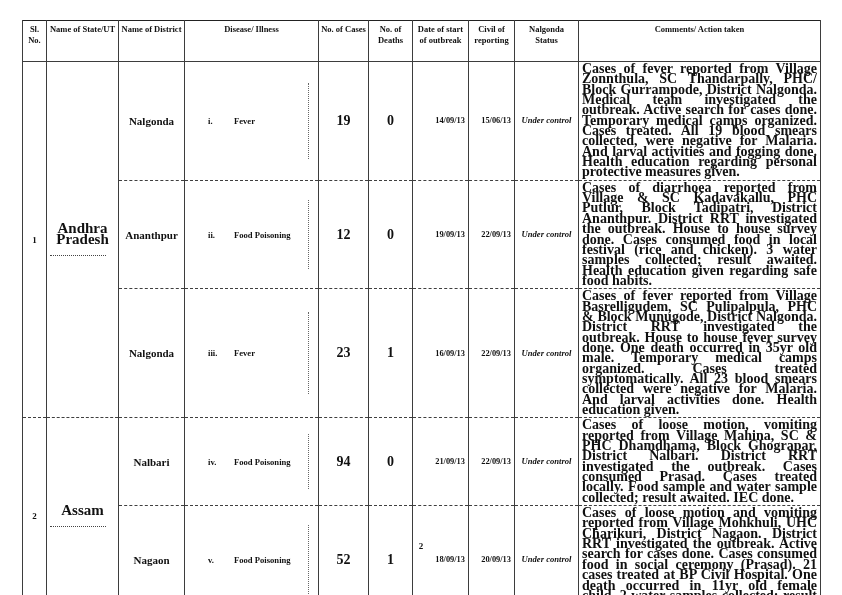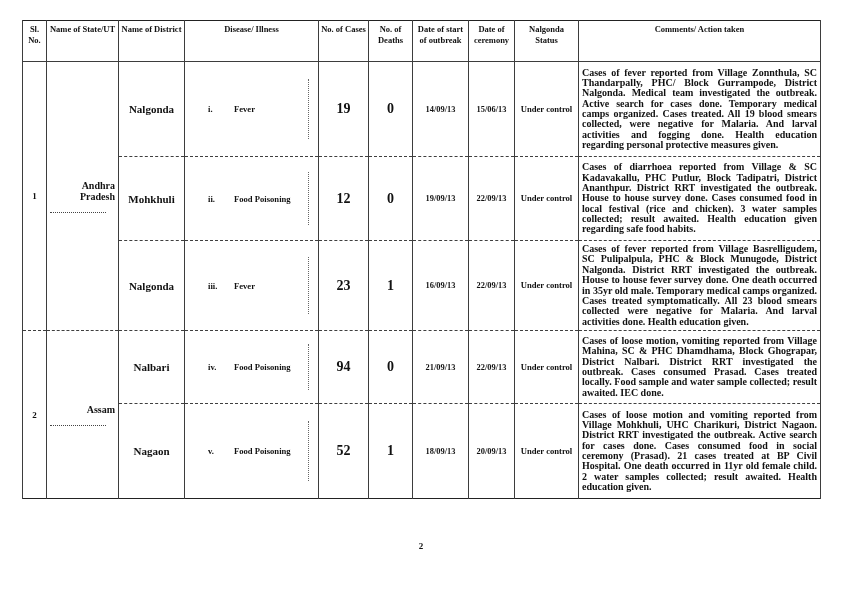--- a/index.html
+++ b/index.html
@@ -40,21 +40,21 @@
     text-align: center;
     line-height: 10.5px;
     border-bottom: 1px solid #3d3d3d;
     padding: 3px 2px;
     vertical-align: top;
   }
   td.c-sl {
     font-size: 9px; font-weight: bold; text-align: center;
   }
   td.c-state {
-    font-size: 10px; font-weight: bold; text-align: right; line-height: 11px;
+    font-size: 15px; font-weight: bold; text-align: center; line-height: 11px;
   }
   .state-inner { display: inline-block; }
   .state-dots {
     margin-top: 10px;
     border-top: 1.5px dotted #444;
     width: 56px;
     height: 0;
   }
   td.c-district {
     font-size: 11px; font-weight: bold; text-align: center;
@@ -70,27 +70,27 @@
   .disease-dotline {
     position: absolute;
     right: 9px; top: 18%; height: 64%;
     border-left: 1.5px dotted #666;
     width: 0;
   }
   td.c-cases, td.c-deaths {
     font-size: 14px; font-weight: bold; text-align: center;
   }
   td.c-date {
-    font-size: 8.4px; font-weight: bold; text-align: center;
+    font-size: 8.4px; font-weight: bold; text-align: right;
   }
   td.c-status {
-    font-size: 8.6px; font-weight: bold; text-align: center; line-height: 11px;
+    font-size: 8.6px; font-weight: bold; text-align: center; line-height: 11px; font-style: italic;
   }
   td.c-comments {
-    font-size: 10px;
+    font-size: 14px;
     font-weight: bold;
     text-align: justify;
     vertical-align: top;
     line-height: 10.35px;
     padding: 1px 4px 1px 4px;
     letter-spacing: 0px;
   }
   .page-number {
     position: absolute;
     left: 0; right: 0;
@@ -121,21 +121,21 @@
 
     <tbody>
         <tr class="hdr" style="height:41px">
       <th>Sl. No.</th>
       <th>Name of State/UT</th>
       <th>Name of District</th>
       <th>Disease/ Illness</th>
       <th>No. of Cases</th>
       <th>No. of Deaths</th>
       <th>Date of start of outbreak</th>
-      <th>Date of ceremony</th>
+      <th>Civil of reporting</th>
       <th>Nalgonda Status</th>
       <th>Comments/ Action taken</th>
     </tr>
 
     <tr style="height:95px">
       <td class="c-sl" rowspan="3">1</td>
       <td class="c-state" rowspan="3">
         <span class="state-inner">Andhra Pradesh</span>
         <div class="state-dots"></div>
       </td>
@@ -149,21 +149,21 @@
       </td>
       <td class="c-cases">19</td>
       <td class="c-deaths">0</td>
       <td class="c-date">14/09/13</td>
       <td class="c-date">15/06/13</td>
       <td class="c-status">Under control</td>
       <td class="c-comments">Cases of fever reported from Village Zonnthula, SC Thandarpally, PHC/ Block Gurrampode, District Nalgonda. Medical team investigated the outbreak. Active search for cases done. Temporary medical camps organized. Cases treated. All 19 blood smears collected, were negative for Malaria. And larval activities and fogging done. Health education regarding personal protective measures given.</td>
     </tr>
 
     <tr style="height:84px">
-      <td class="c-district">Mohkhuli</td>
+      <td class="c-district">Ananthpur</td>
       <td class="c-disease">
         <div class="disease-wrap">
           <span class="disease-num">ii.</span>
           <span class="disease-name">Food Poisoning</span>
         </div>
         <div class="disease-dotline"></div>
       </td>
       <td class="c-cases">12</td>
       <td class="c-deaths">0</td>
       <td class="c-date">19/09/13</td>

